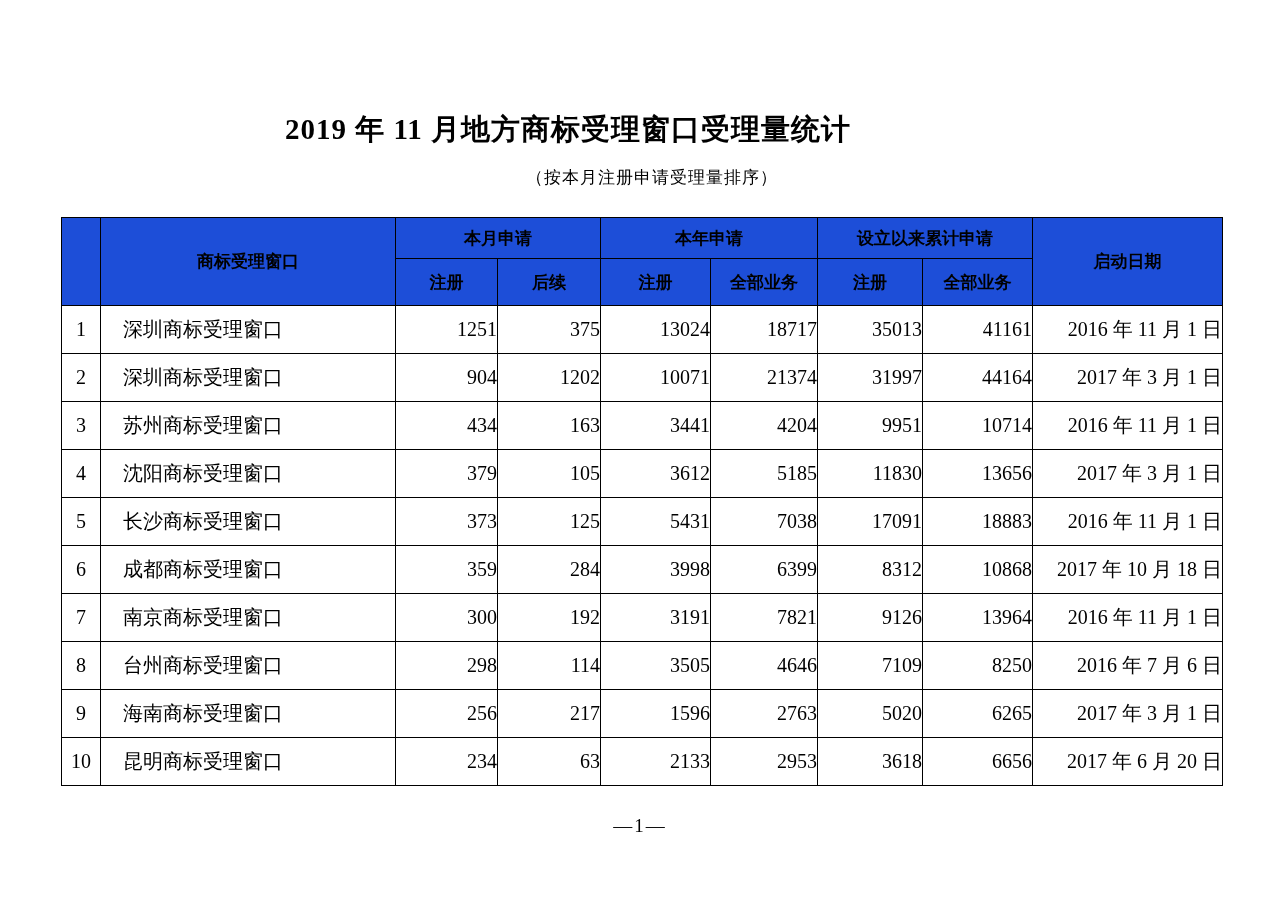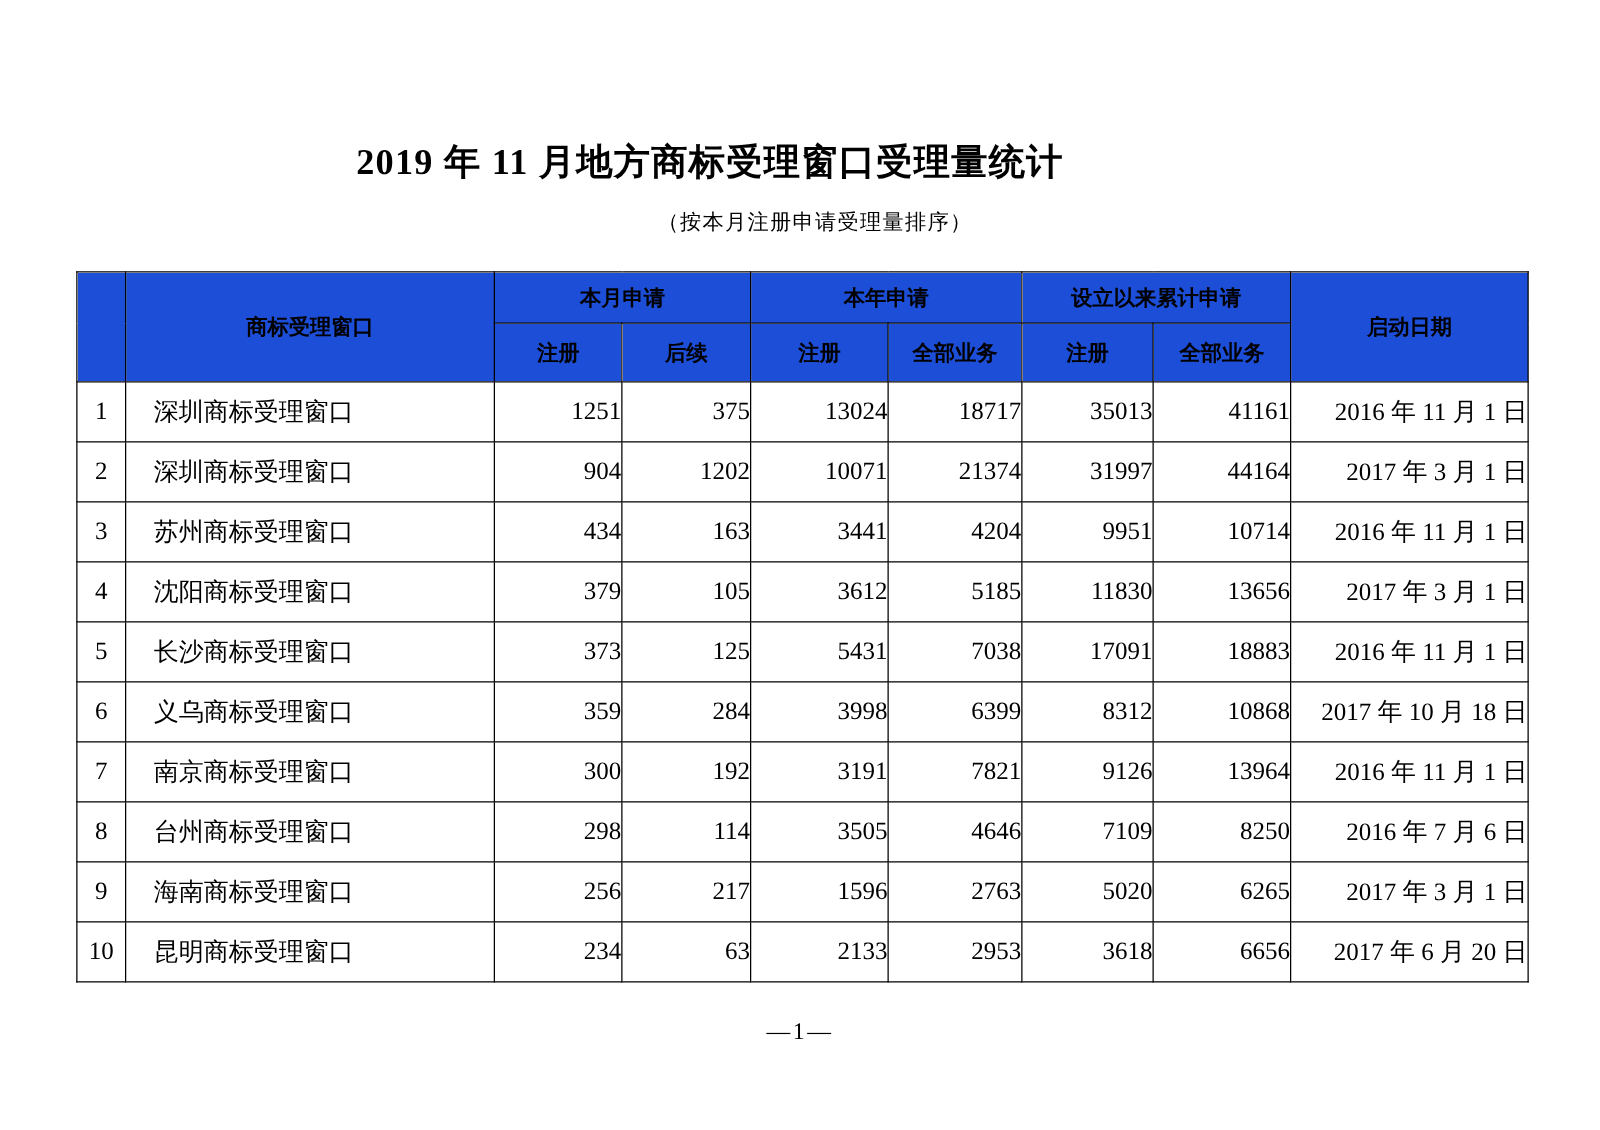--- a/index.html
+++ b/index.html
@@ -158,21 +158,21 @@
         <td class="cell-num">373</td>
         <td class="cell-num">125</td>
         <td class="cell-num">5431</td>
         <td class="cell-num">7038</td>
         <td class="cell-num">17091</td>
         <td class="cell-num">18883</td>
         <td class="cell-date">2016 年 11 月 1 日</td>
       </tr>
       <tr>
         <td class="cell-rank">6</td>
-        <td class="cell-name">义乌商标受理窗口</td>
+        <td class="cell-name">成都商标受理窗口</td>
         <td class="cell-num">359</td>
         <td class="cell-num">284</td>
         <td class="cell-num">3998</td>
         <td class="cell-num">6399</td>
         <td class="cell-num">8312</td>
         <td class="cell-num">10868</td>
         <td class="cell-date">2017 年 10 月 18 日</td>
       </tr>
       <tr>
         <td class="cell-rank">7</td>

